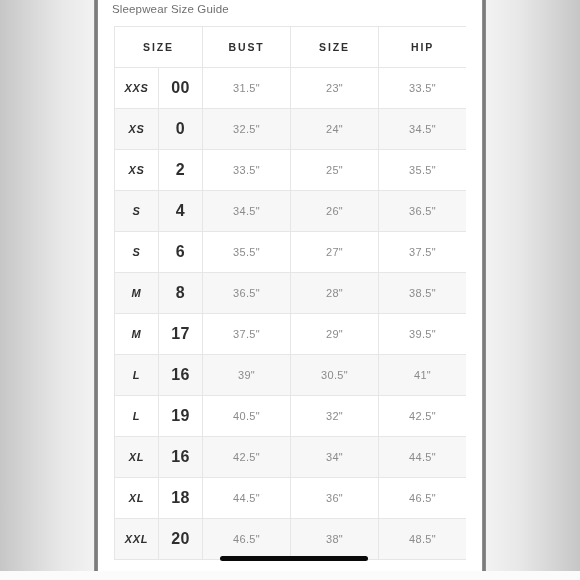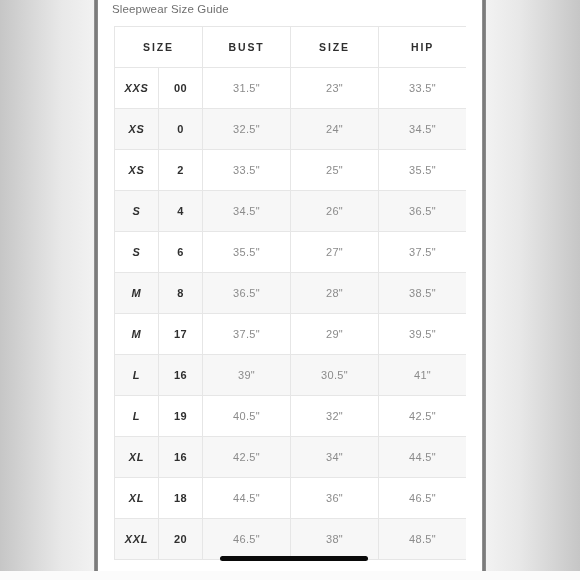--- a/index.html
+++ b/index.html
@@ -114,21 +114,21 @@
   tbody tr.row-even td { background: #f7f7f7; }
 
   td.cell-size {
     font-size: 11px;
     font-weight: bold;
     color: #2f2f2f;
     letter-spacing: 0.7px;
     font-style: italic;
   }
   td.cell-num {
-    font-size: 11px;
+    font-size: 16px;
     font-weight: bold;
     color: #2f2f2f;
     letter-spacing: 0.4px;
   }
   td.cell-meas {
     font-size: 11px;
     font-weight: normal;
     color: #8b8b8b;
     letter-spacing: 0.3px;
   }

